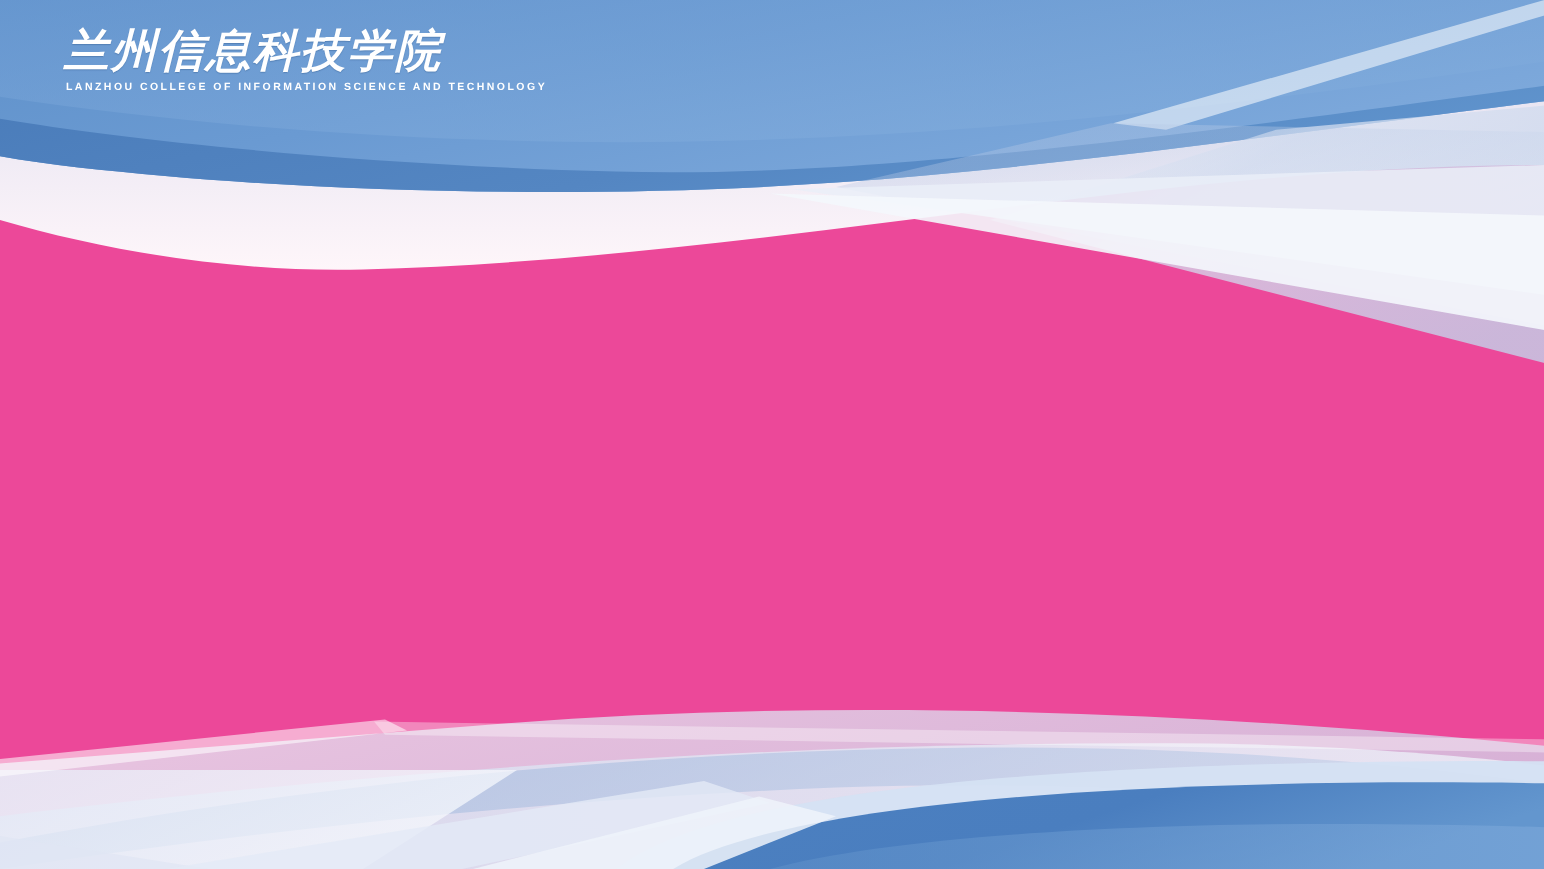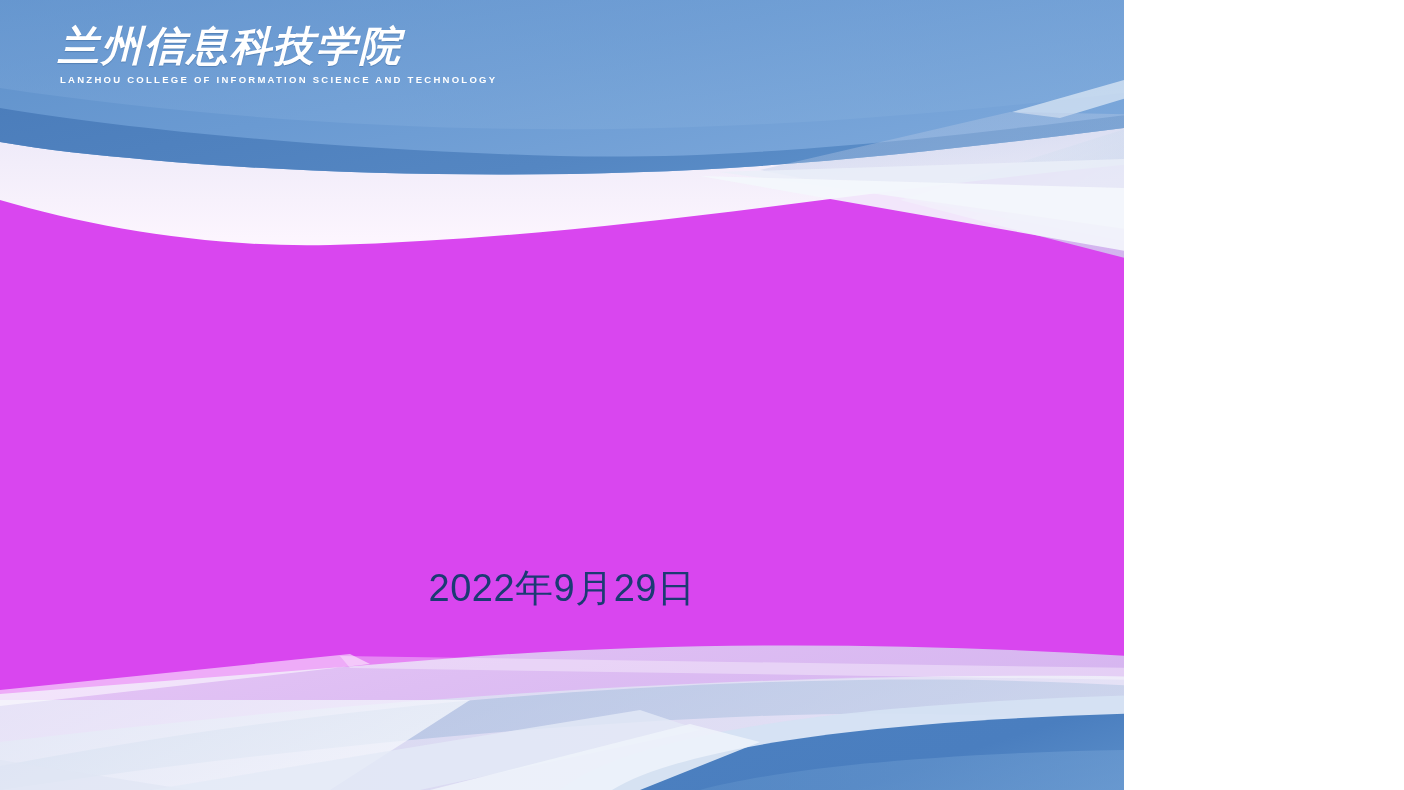--- a/index.html
+++ b/index.html
@@ -6,24 +6,24 @@
     margin: 0;
     padding: 0;
     background: #ffffff;
   }
   body {
     font-family: "Liberation Sans", "DejaVu Sans", sans-serif;
   }
 
   .slide {
     position: relative;
-    width: 1124px;
+    width: 1404px;
     height: 790px;
     overflow: hidden;
-    background: #d946ef;
+    background: #ec4899;
   }
 
   .bg-layer {
     position: absolute;
     inset: 0;
     width: 1404px;
     height: 790px;
     pointer-events: none;
   }
 
@@ -202,15 +202,14 @@
     <path d="M0,690 L350,654 L370,664 L0,706 Z" fill="#FFFFFF" opacity="0.55"></path>
     <path d="M340,656 L1404,672 L1404,684 L350,668 Z" fill="#FFFFFF" opacity="0.35"></path>
   </svg>
 
   <div class="logo">
     <span class="logo-cn">兰州信息科技学院</span>
     <span class="logo-en">LANZHOU COLLEGE OF INFORMATION SCIENCE AND TECHNOLOGY</span>
   </div>
 
 
-  <div class="subtitle">2022年9月29日</div>
 
 </div>
 
 </body></html>

